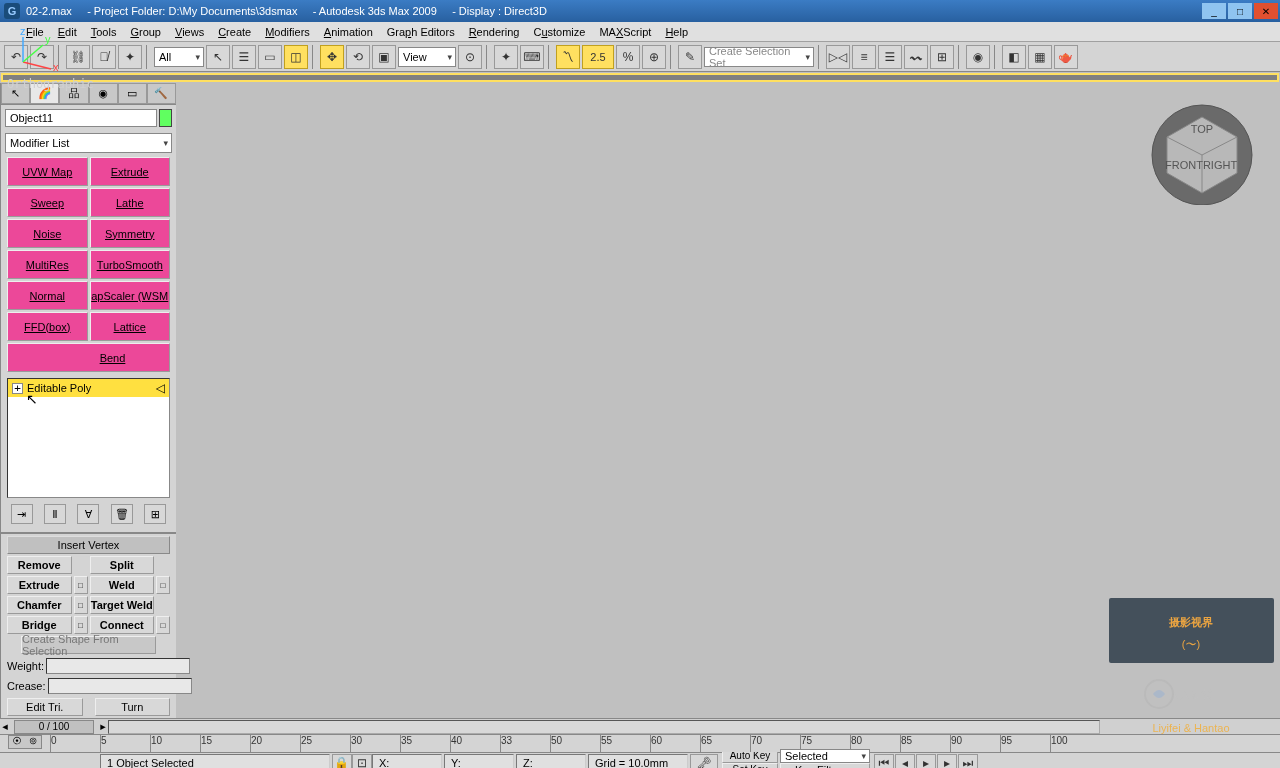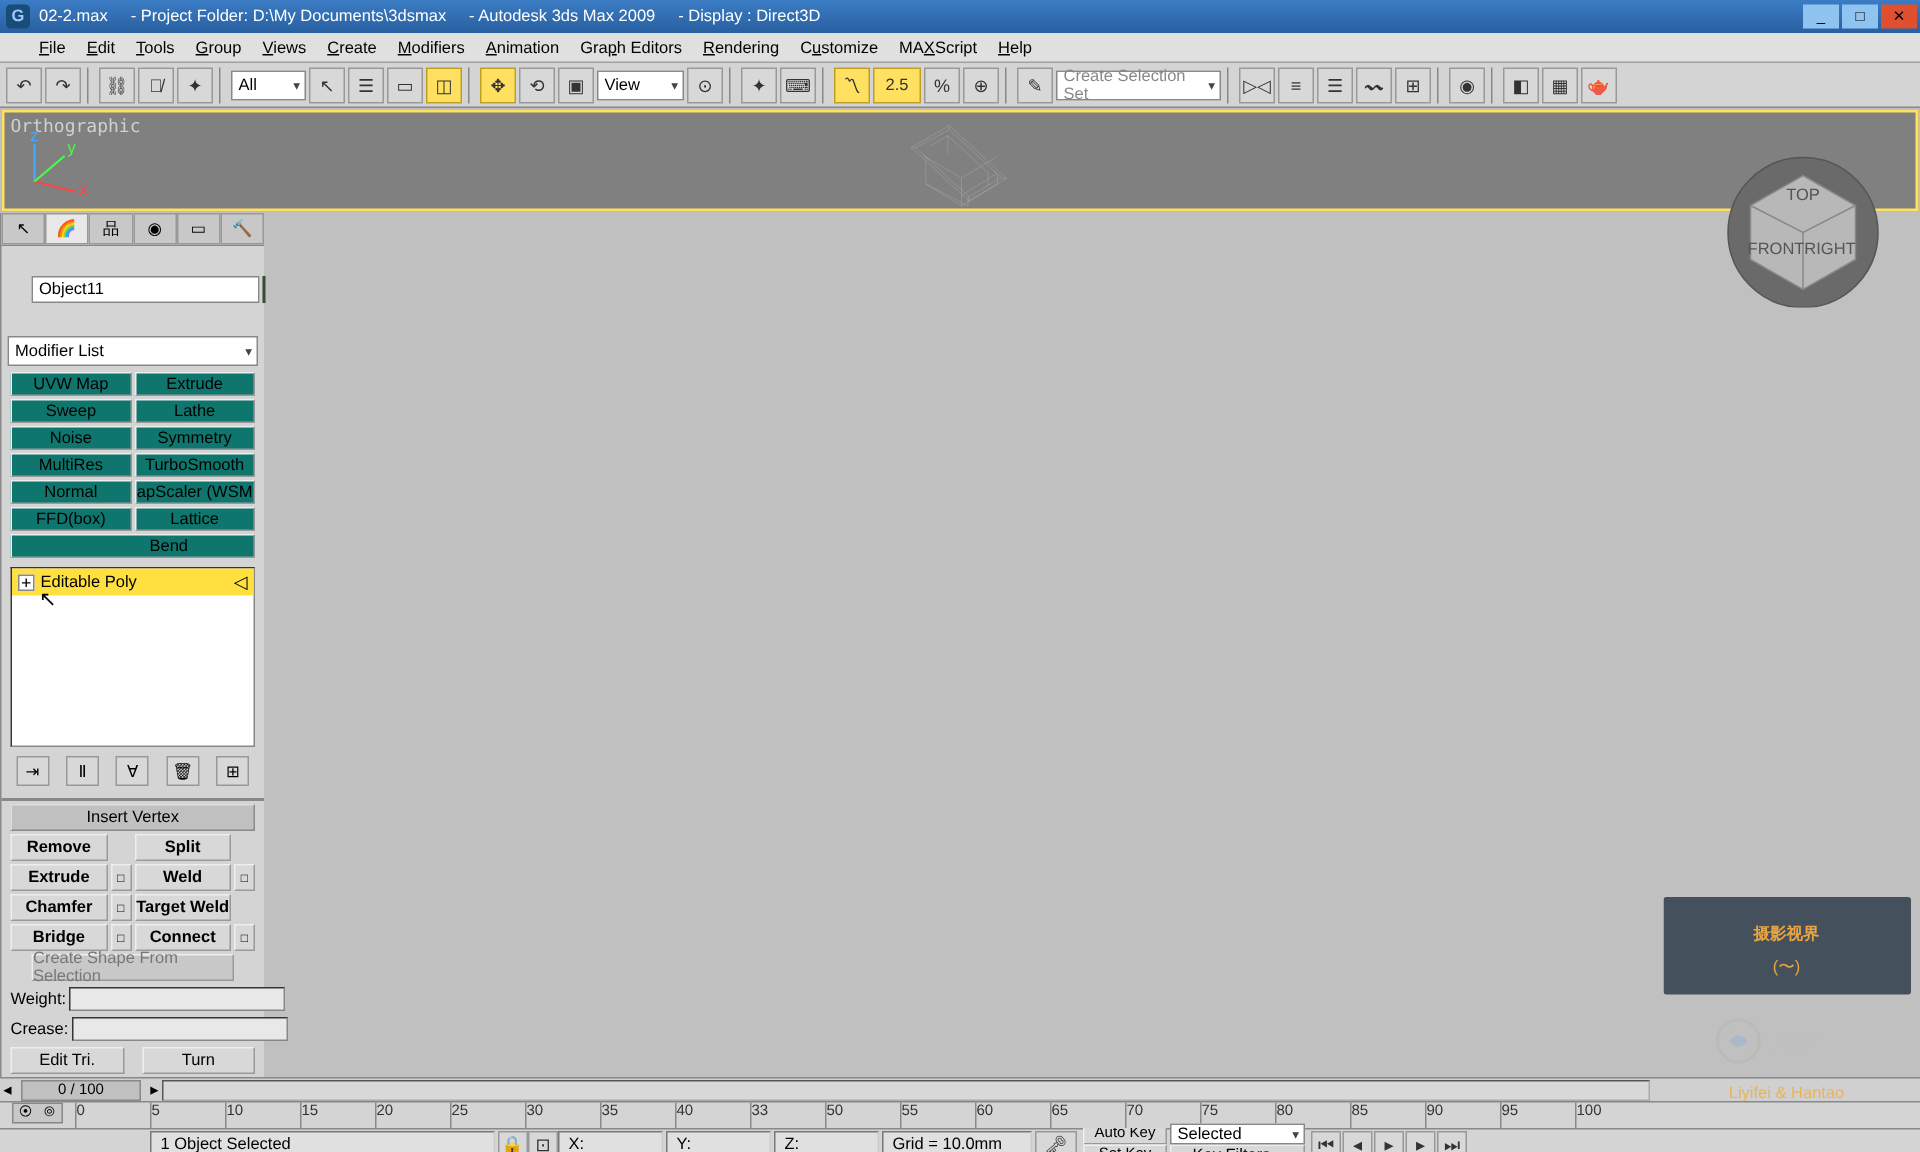--- a/index.html
+++ b/index.html
@@ -22,27 +22,27 @@
 .main-area { display: flex; height: 646px; flex-direction: column; }
 .viewport { flex: 1; background: #808080; position: relative; border: 2px solid #ffe060; margin: 1px; }
 .vp-label { position: absolute; top: 2px; left: 4px; color: #d0d0d0; font-family: monospace; font-size: 12px; }
 .viewcube { position: absolute; top: 20px; right: 20px; width: 110px; height: 110px; }
 .axis-gizmo { position: absolute; bottom: 8px; left: 8px; width: 50px; height: 45px; }
 .wire-svg { position: absolute; top: 0; left: 0; width: 100%; height: 100%; pointer-events: none; }
 .cmdpanel { width: 176px; background: #d4d4d4; border-left: 1px solid #888; display: flex; flex-direction: column; }
 .cmd-tabs { display: flex; height: 22px; border-bottom: 1px solid #888;}
 .cmd-tab { flex: 1; background: #c8c8c8; border: 1px solid #999; display:flex;align-items:center;justify-content:center;font-size:11px;}
 .cmd-tab.act{background:#e8e8e8;}
-.obj-name { height: 20px; margin: 20px; display:flex;gap:2px;}
+.obj-name { height: 20px; margin: 4px; display:flex;gap:2px;}
 .obj-name input { flex: 1; background: #fff; border: 1px solid #888; padding: 0 4px; height:18px;}
 .color-sw{width:18px;height:18px;background:#60ff60;border:1px solid #444;}
 .mod-list { height: 20px; margin: 0 4px 4px; }
 .mod-list .tcombo{width:100%;}
 .mod-btns { display: grid; grid-template-columns: 1fr 1fr; gap: 2px; padding: 0 6px; }
-.mod-btn { height: 16px; background: #0f766e; border: 1px outset #eee; font-size: 11px; display:flex;align-items:center;justify-content:center;}
+.mod-btn { height: 29px; background: #ec4899; border: 1px outset #eee; font-size: 11px; display:flex;align-items:center;justify-content:center;text-decoration:underline;}
 .mod-btn.full{grid-column:1/3;padding-left:48px;}
 .mod-stack { margin: 6px 6px 2px; height: 120px; background: #fff; border: 1px inset #888; position:relative;}
 .stack-item { background: #ffe040; padding: 2px 4px; display:flex;align-items:center;gap:4px;}
 .stack-item .exp{font-family:monospace;border:1px solid #888;width:11px;height:11px;line-height:9px;text-align:center;background:#fff;}
 .stack-item .mark{margin-left:auto;font-size:12px;}
 .cursor-img{position:absolute;top:12px;left:18px;font-size:14px;color:#000;pointer-events:none;}
 .stack-btns { display: flex; gap: 4px; justify-content: space-around; padding: 4px 6px; }
 .sbtn{width:22px;height:20px;border:1px solid #999;background:#d8d8d8;display:flex;align-items:center;justify-content:center;}
 .rollout-hdr{background:#c0c0c0;border:1px outset #ddd;margin:2px 6px;text-align:center;padding:2px 0;}
 .edit-grid{display:grid;grid-template-columns:1fr 14px 1fr 14px;gap:2px;padding:0 6px;font-weight:bold;}

